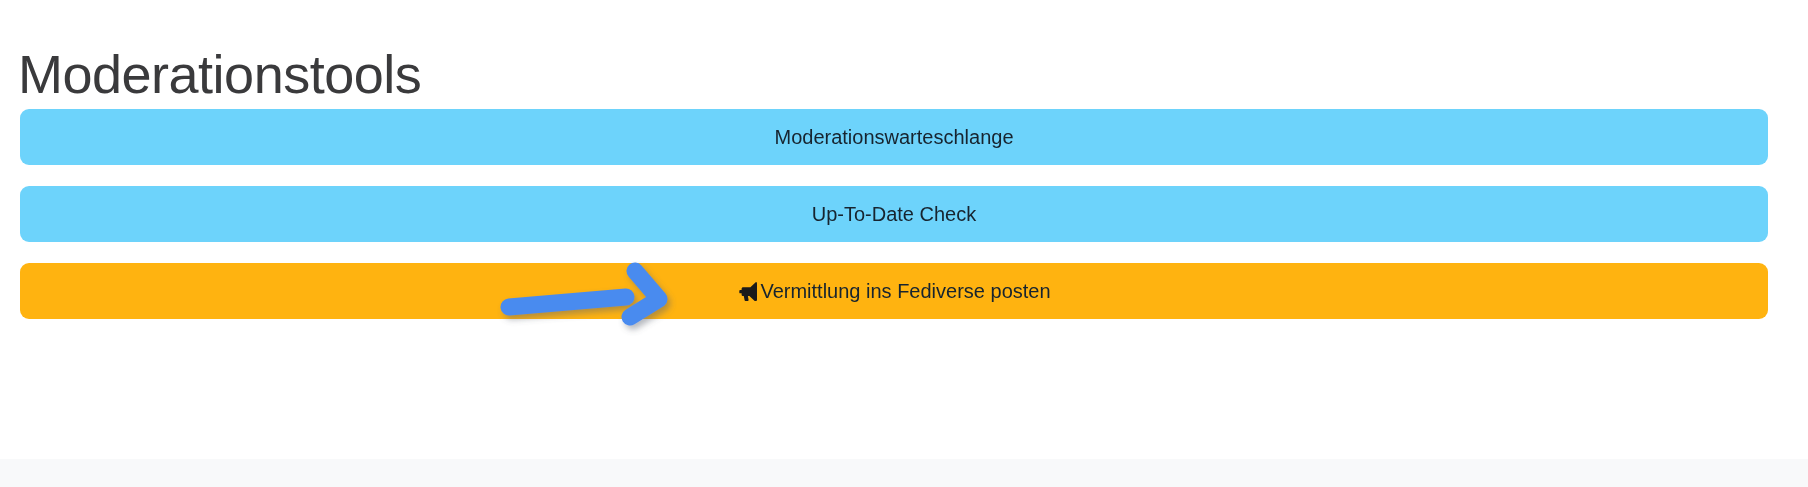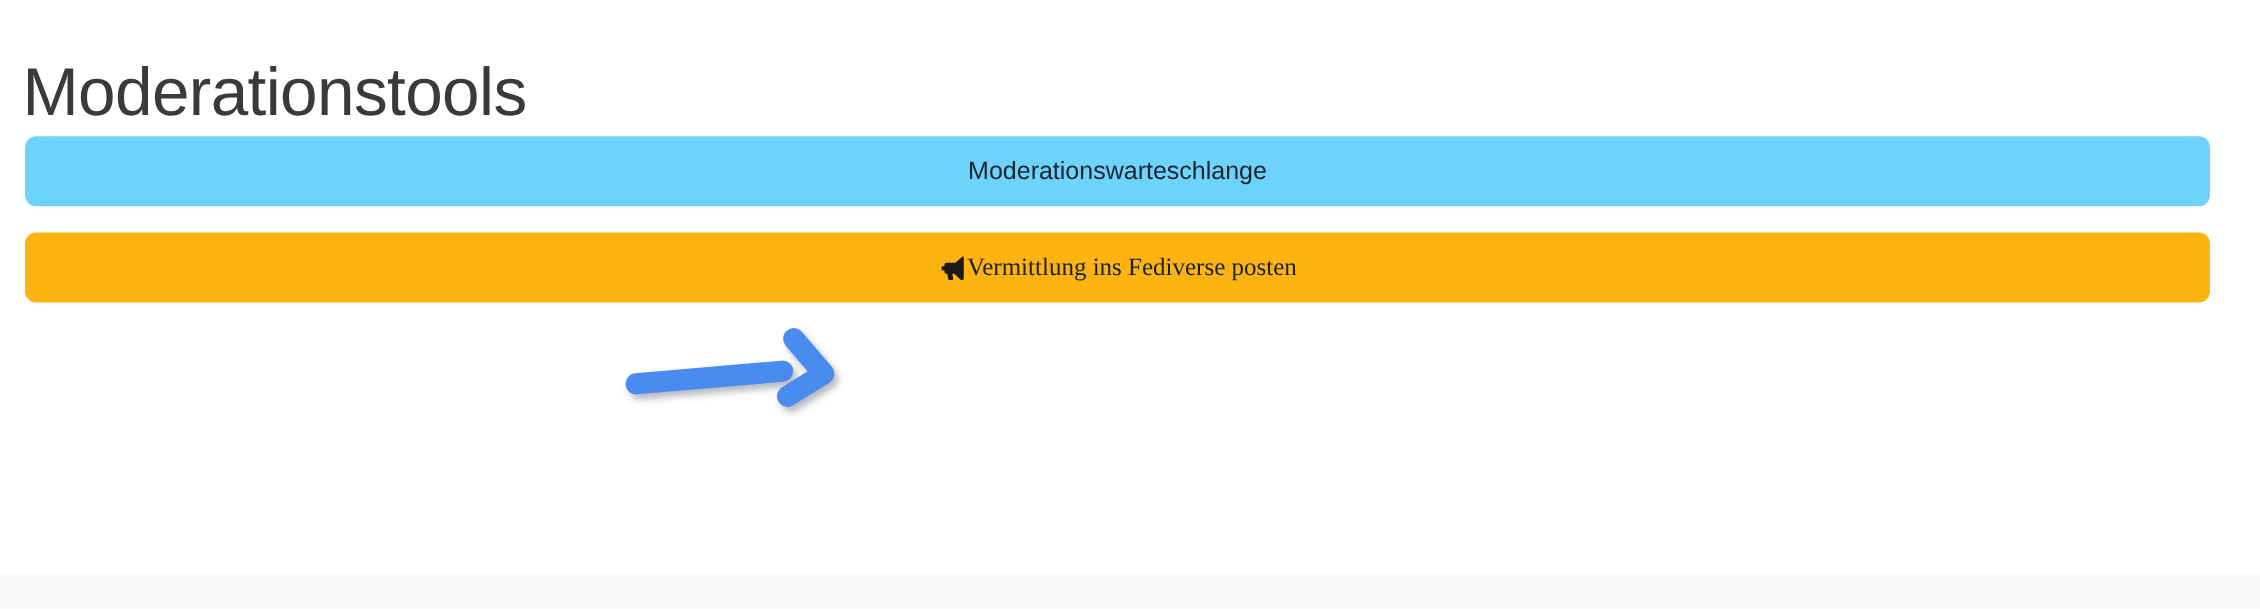--- a/index.html
+++ b/index.html
@@ -56,21 +56,20 @@
     padding: 0 0;
     text-align: center;
     line-height: 1;
   }
   .tool-button.blue {
     background: #6dd3fb;
   }
   .tool-button.orange {
     background: #ffb310;
     margin-bottom: 16px;
-    font-family: Liberation Serif, serif;
   }
   .btn-label {
     white-space: nowrap;
   }
   .bullhorn-icon {
     display: inline-flex;
     align-items: center;
     justify-content: center;
     width: 22px;
     height: 20px;
@@ -107,20 +106,23 @@
 <div class="page">
 
   <h1 class="page-title">Moderationstools</h1>
 
   <div class="button-stack">
 
     <button class="tool-button blue">
       <span class="btn-label">Moderationswarteschlange</span>
     </button>
 
+    <button class="tool-button blue">
+      <span class="btn-label">Up-To-Date Check</span>
+    </button>
 
 
     <button class="tool-button orange">
       <span class="bullhorn-icon">
         <svg width="22" height="20" viewBox="0 0 22 20" xmlns="http://www.w3.org/2000/svg">
           <path d="M20.2 1.1c-0.5-0.3-1.1-0.2-1.5 0.2L13.4 6.2H6.2c-0.9 0-1.6 0.7-1.6 1.6v1.1H3.2c-0.5 0-0.9 0.4-0.9 0.9v1.6c0 0.5 0.4 0.9 0.9 0.9h1.4v1.1c0 0.9 0.7 1.6 1.6 1.6h0.6l0.8 4.3c0.1 0.4 0.4 0.7 0.9 0.7h2.2c0.6 0 1-0.5 0.9-1.1l-0.7-3.9h1.5l5.3 4.9c0.4 0.4 1 0.5 1.5 0.2 0.5-0.3 0.8-0.8 0.8-1.3V2.4c0-0.6-0.3-1.1-0.8-1.3z" fill="#1a1a1a"></path>
         </svg>
       </span>
       <span class="btn-label">Vermittlung ins Fediverse posten</span>
     </button>

